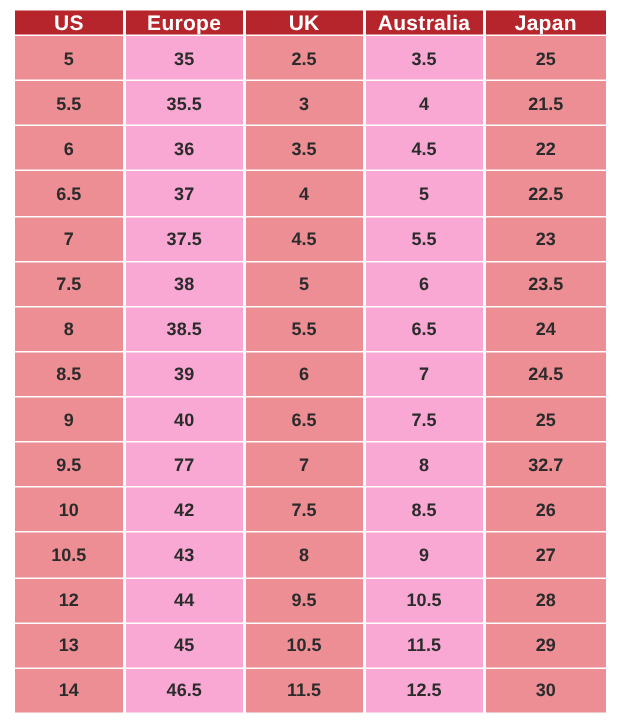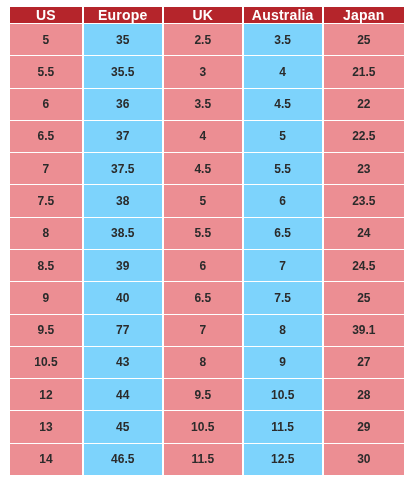--- a/index.html
+++ b/index.html
@@ -50,21 +50,21 @@
     text-align: center;
     vertical-align: middle;
     font-size: 12px;
     font-weight: bold;
     color: #2b2b2b;
     white-space: nowrap;
   }
 
   
   table.size-table tbody td.col-dark  { background: #ec8e93; }
-  table.size-table tbody td.col-light { background: #7dd3fc; }
+  table.size-table tbody td.col-light { background: #f9a8d4; }
 
   
   col.c0 { width: 18.6%; }
   col.c1 { width: 20.2%; }
   col.c2 { width: 20.2%; }
   col.c3 { width: 20.2%; }
   col.c4 { width: 20.8%; }
 </style>
 </head>
 <body>
@@ -149,21 +149,28 @@
           <td class="col-light">40</td>
           <td class="col-dark">6.5</td>
           <td class="col-light">7.5</td>
           <td class="col-dark">25</td>
         </tr>
         <tr>
           <td class="col-dark">9.5</td>
           <td class="col-light">77</td>
           <td class="col-dark">7</td>
           <td class="col-light">8</td>
-          <td class="col-dark">39.1</td>
+          <td class="col-dark">32.7</td>
+        </tr>
+        <tr>
+          <td class="col-dark">10</td>
+          <td class="col-light">42</td>
+          <td class="col-dark">7.5</td>
+          <td class="col-light">8.5</td>
+          <td class="col-dark">26</td>
         </tr>
         <tr>
           <td class="col-dark">10.5</td>
           <td class="col-light">43</td>
           <td class="col-dark">8</td>
           <td class="col-light">9</td>
           <td class="col-dark">27</td>
         </tr>
         <tr>
           <td class="col-dark">12</td>

